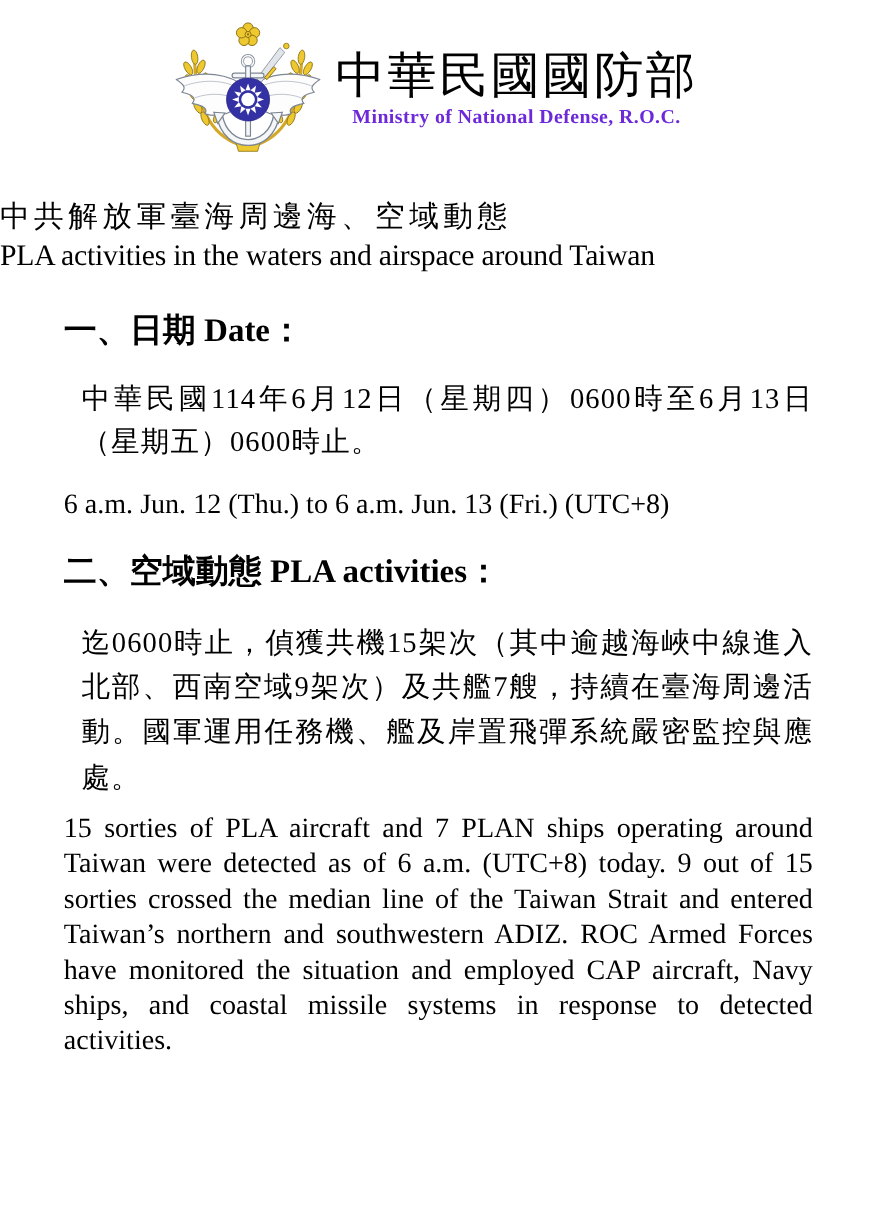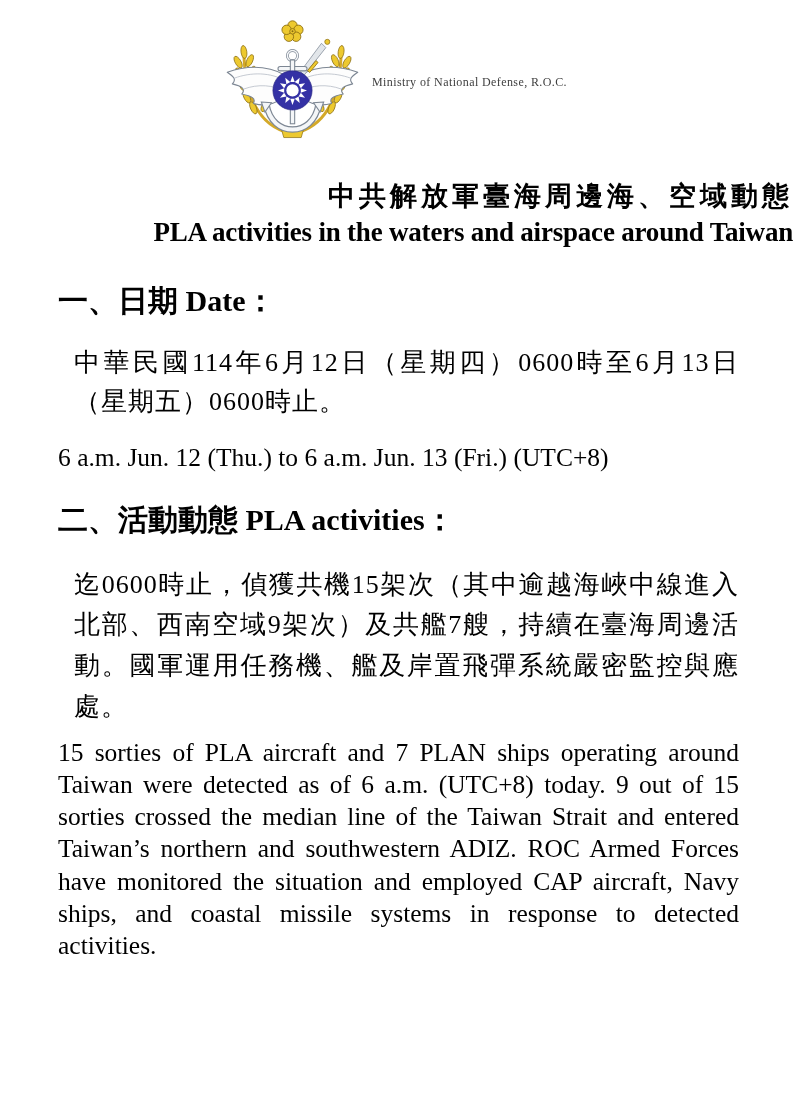--- a/index.html
+++ b/index.html
@@ -16,30 +16,30 @@
     display: flex; justify-content: center; align-items: center;
     padding-top: 20px; gap: 7px; margin-left: -6px;
   }
   .emblem { width: 145px; height: 122px; flex: 0 0 auto; }
   .org-block { display: flex; flex-direction: column; align-items: center; }
   .org-zh {
     font-size: 45px; letter-spacing: 2px; line-height: 1.1;
     font-weight: 500; white-space: nowrap;
   }
   .org-en {
-    font-size: 12px; font-weight: normal; color: #404040;
+    font-size: 18px; font-weight: bold; color: #6d28d9;
     letter-spacing: 0.4px; margin-top: 2px; white-space: nowrap;
   }
 
   
   .release { margin: 13px 0 0 345px; font-size: 22.5px; line-height: 1.33; }
   .release .zh-line { letter-spacing: 1.5px; }
 
   
-  .doc-title { margin-top: 38px; text-align: right; font-weight: bold; }
+  .doc-title { margin-top: 38px; text-align: left; font-weight: normal; }
   .title-zh { font-size: 27px; letter-spacing: 4px; line-height: 1.2; }
   .title-en { font-size: 27px; letter-spacing: -0.2px; line-height: 1.2; margin-top: 4px; }
 
   
   .doc-body { margin: 33px 54px 0 58px; }
   .sec-heading { font-size: 30px; font-weight: bold; margin: 0; line-height: 1.25; }
   .sec-heading.second { margin-top: 27px; }
   .para-zh {
     font-size: 26px; line-height: 1.5; letter-spacing: 1px;
     margin: 24px 0 0 16px; text-align: justify;
@@ -146,35 +146,36 @@
         <circle cx="108.1" cy="13.4" r="6.5"></circle>
         <circle cx="105" cy="22.9" r="6.5"></circle>
         <circle cx="95" cy="22.9" r="6.5"></circle>
         <circle cx="91.9" cy="13.4" r="6.5"></circle>
         <circle cx="100" cy="15.5" r="3.8"></circle>
         <circle cx="100" cy="15.5" r="1.4" fill="#8A6D12" stroke="none"></circle>
       </g>
     </svg>
 
     <div class="org-block">
+      <div class="org-zh">中華民國國防部</div>
       <div class="org-en">Ministry of National Defense, R.O.C.</div>
     </div>
   </header>
 
   <div class="release">
   </div>
 
   <div class="doc-title">
     <div class="title-zh">中共解放軍臺海周邊海、空域動態</div>
     <div class="title-en">PLA activities in the waters and airspace around Taiwan</div>
   </div>
 
   <main class="doc-body">
     <h2 class="sec-heading">一、日期 Date：</h2>
     <p class="para-zh">中華民國114年6月12日（星期四）0600時至6月13日（星期五）0600時止。</p>
     <p class="para-en">6 a.m. Jun. 12 (Thu.) to 6 a.m. Jun. 13 (Fri.) (UTC+8)</p>
 
-    <h2 class="sec-heading second">二、活動動態 PLA activities：</h2>
+    <h2 class="sec-heading second">二、空域動態 PLA activities：</h2>
     <p class="para-zh activities">迄0600時止，偵獲共機15架次（其中逾越海峽中線進入北部、西南空域9架次）及共艦7艘，持續在臺海周邊活動。國軍運用任務機、艦及岸置飛彈系統嚴密監控與應處。</p>
     <p class="para-en activities">15 sorties of PLA aircraft and 7 PLAN ships operating around Taiwan were detected as of 6 a.m. (UTC+8) today. 9 out of 15 sorties crossed the median line of the Taiwan Strait and entered Taiwan’s northern and southwestern ADIZ. ROC Armed Forces have monitored the situation and employed CAP aircraft, Navy ships, and coastal missile systems in response to detected activities.</p>
   </main>
 
 </div>
 
 </body></html>

